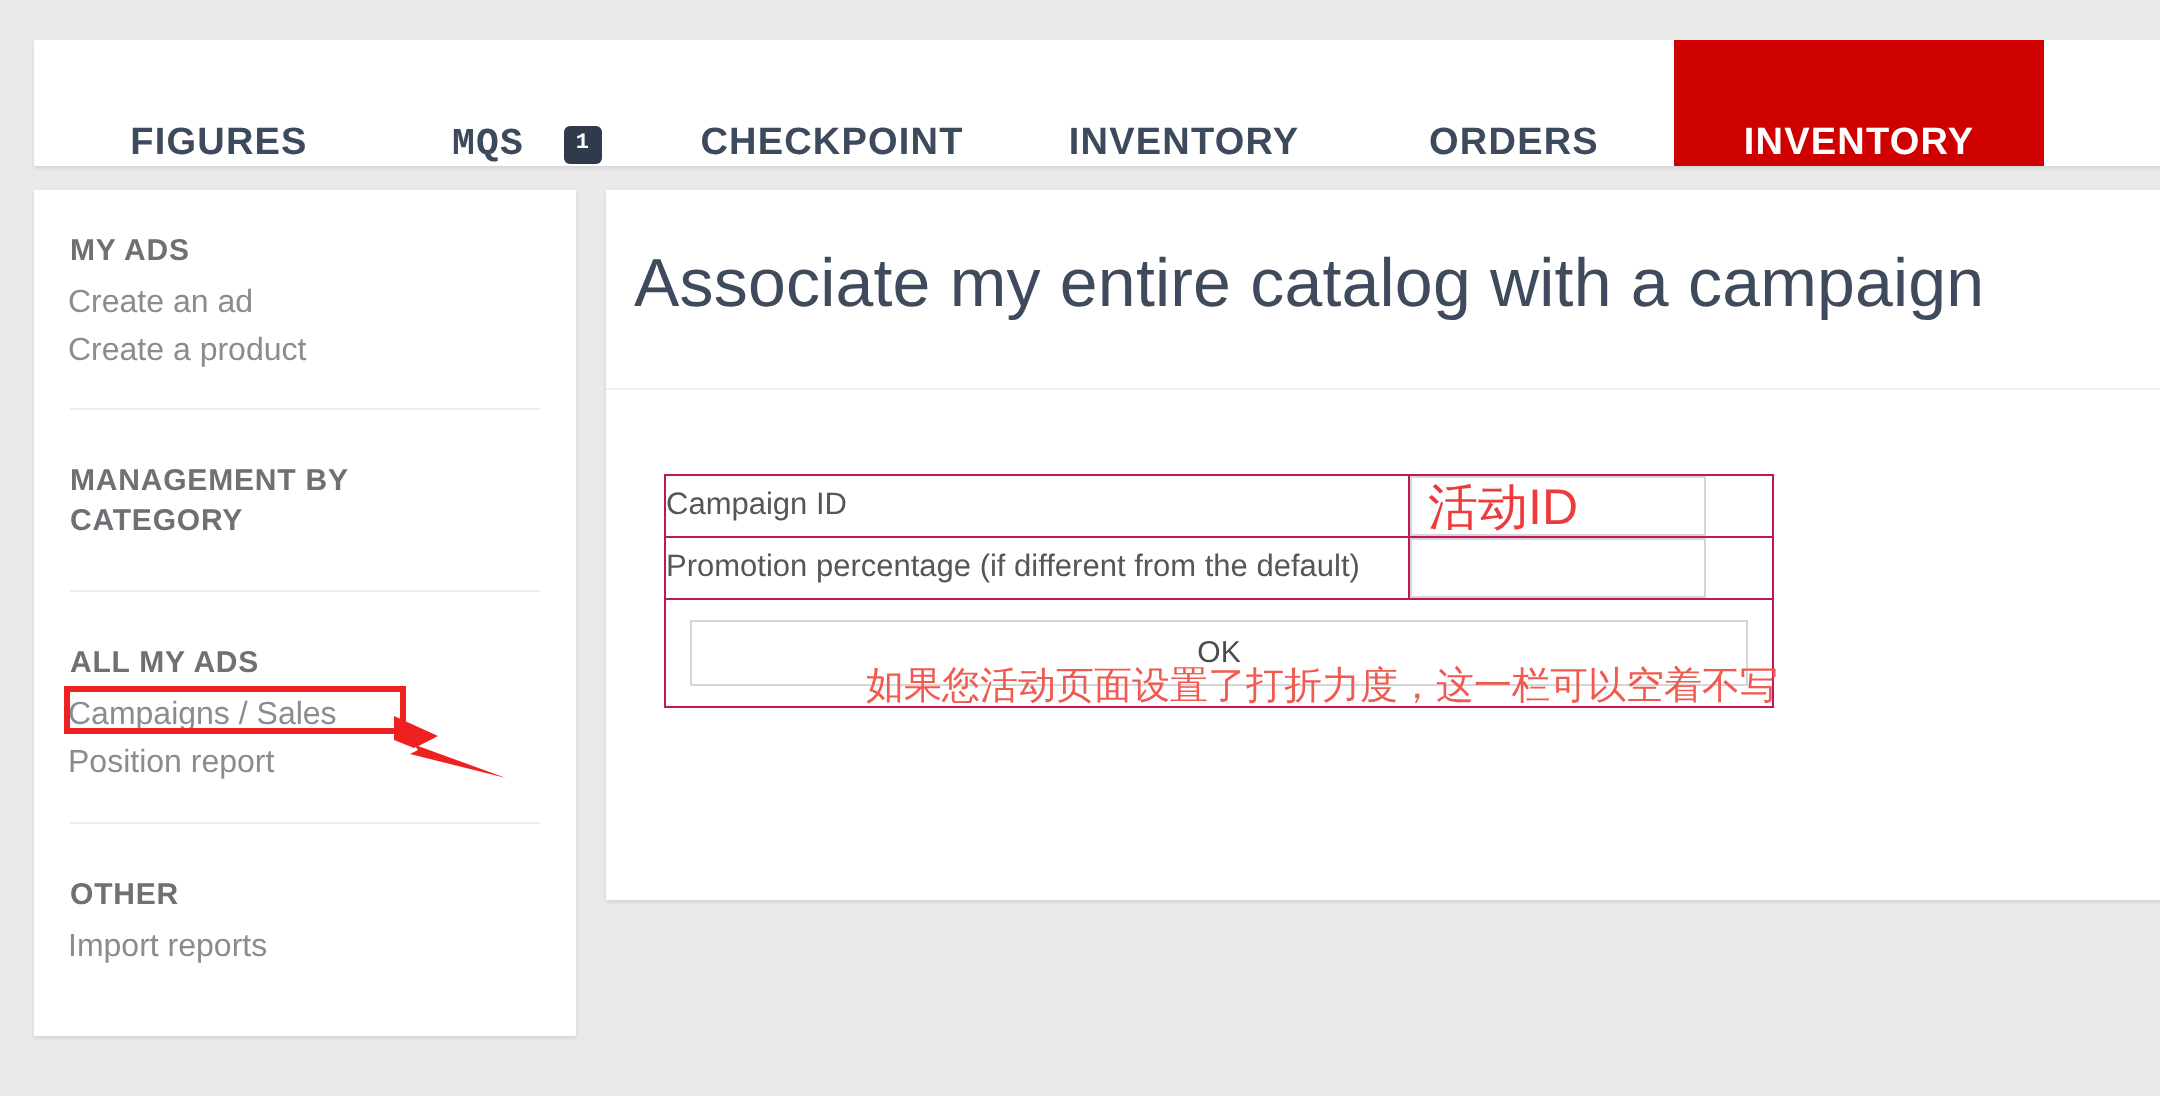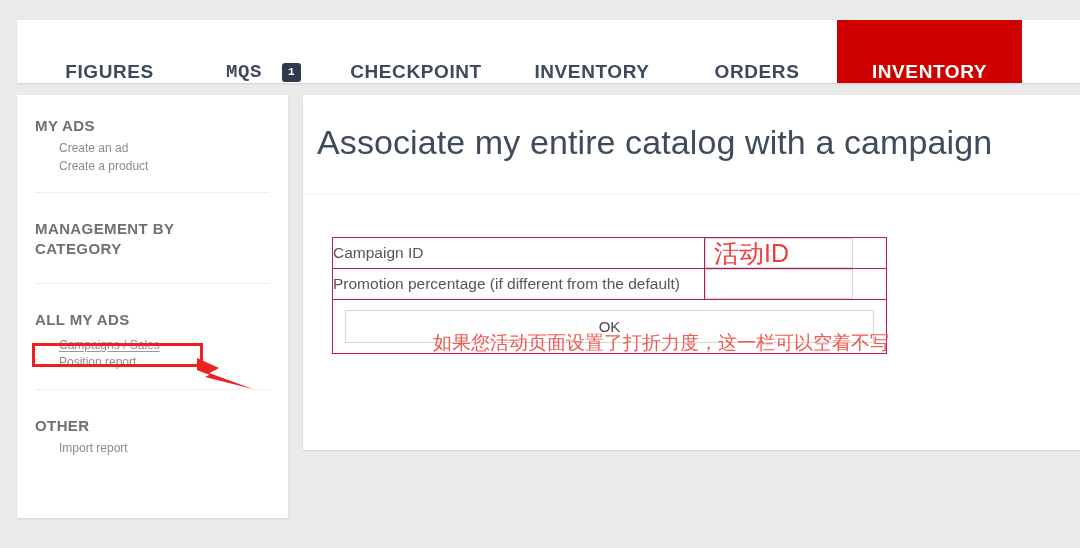--- a/index.html
+++ b/index.html
@@ -84,24 +84,24 @@
   .side-group.g1 { padding-top: 21px; }
   .side-heading {
     font-size: 15px;
     font-weight: bold;
     color: #6f6f74;
     letter-spacing: 0.4px;
     line-height: 1.35;
     margin: 0 0 4px 2px;
   }
   .side-link {
-    font-size: 12px;
+    font-size: 16px;
     color: #8b8b90;
     line-height: 1.48;
-    margin-left: 26px;
+    margin-left: 1px;
     cursor: pointer;
     white-space: nowrap;
   }
   .side-divider {
     height: 1px;
     background: #ededed;
     margin: 16px 18px 0 18px;
   }
   .gap-after-divider { height: 26px; }
 
@@ -286,21 +286,21 @@
     <div class="side-heading">ALL MY ADS</div>
     <div class="side-link boxed">Campaigns / Sales</div>
     <div class="side-link">Position report</div>
   </div>
 
   <div class="side-divider" style="margin-top:17px;"></div>
   <div class="gap-after-divider"></div>
 
   <div class="side-group">
     <div class="side-heading">OTHER</div>
-    <div class="side-link">Import report</div>
+    <div class="side-link">Import reports</div>
   </div>
 
 </div>
 
 <div class="redbox"></div>
 <svg class="redarrow" viewBox="0 0 60 36">
   <path d="M2 4 L22 14 L14 18 L58 34 L10 22 L14 20 Z" fill="#ef2020"></path>
   <path d="M2 3 L24 13 L12 19 L2 15 Z" fill="#ef2020"></path>
 </svg>
 

